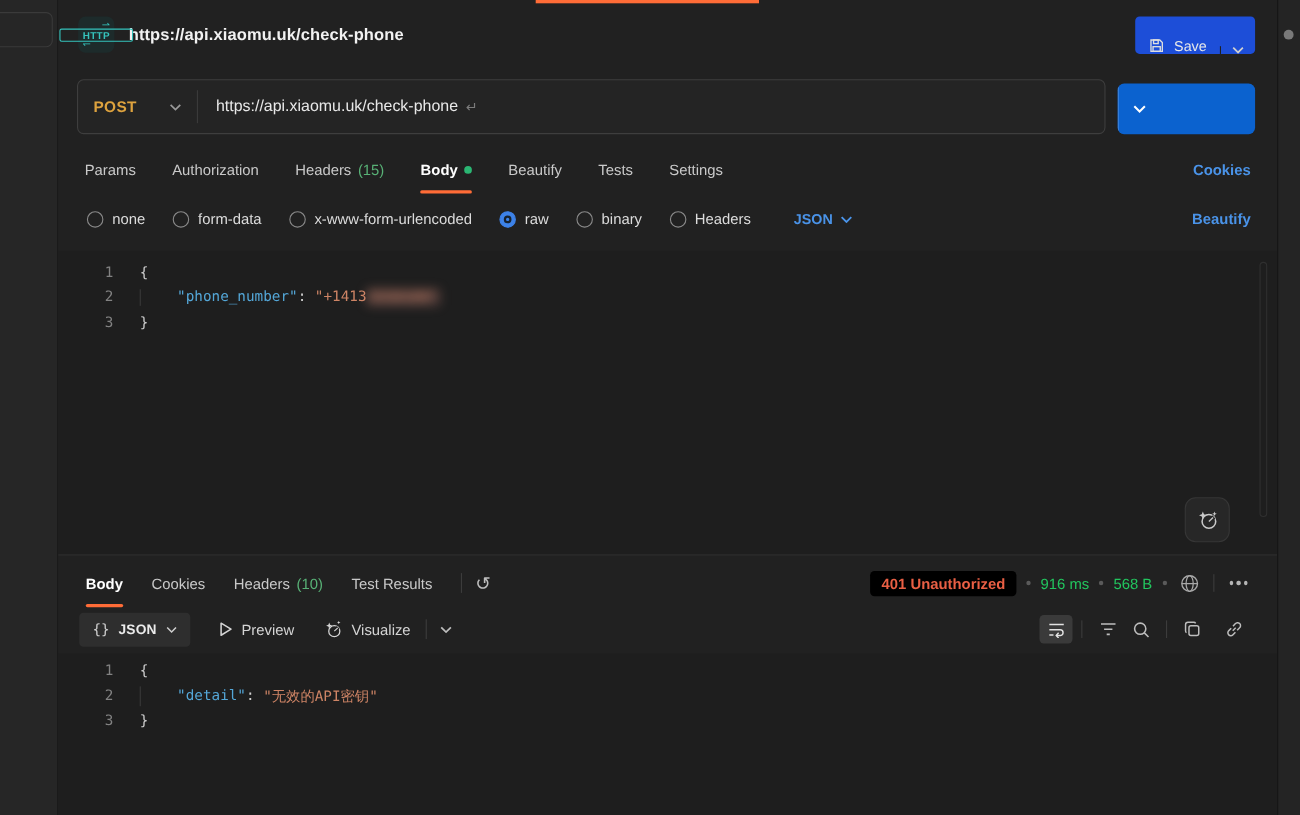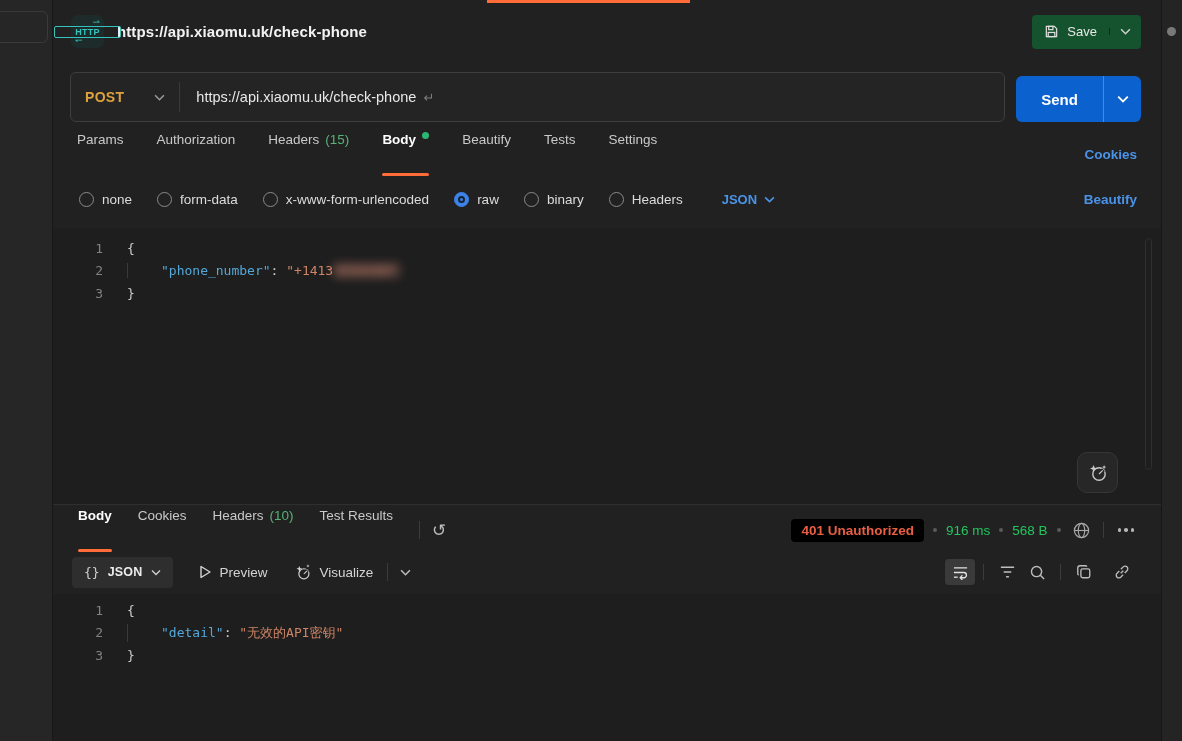--- a/index.html
+++ b/index.html
@@ -20,39 +20,39 @@
   .orange-top { position:absolute; left:434px; top:0; width:203px; height:3px; background:#ff6c37; z-index:5; }
 
   
   .header-row { position:absolute; top:0; left:0; right:0; height:63px; display:flex; align-items:center; padding:0 20px 0 18px; }
   .http-badge { width:33px; height:33px; border-radius:7px; background:#1d2b2b; display:flex; align-items:center; justify-content:center; flex-direction:column; margin-right:13px; position:relative; }
   .http-badge .arrow-top, .http-badge .arrow-bot { position:absolute; font-size:9px; color:#35c4bd; line-height:1; }
   .http-badge .arrow-top { top:3px; right:4px; }
   .http-badge .arrow-bot { bottom:3px; left:4px; }
   .http-badge .http-txt { font-size:9px; font-weight:700; color:#35c4bd; border:1px solid #35c4bd; border-radius:2px; padding:0 20px; letter-spacing:.3px; }
   .req-title { font-size:15px; font-weight:700; color:#f2f2f2; letter-spacing:.1px; }
-  .save-group { margin-left:auto; display:flex; align-items:center; background:#14532d; border-radius:4px; overflow:hidden; height:34px; }
+  .save-group { margin-left:auto; display:flex; align-items:flex-end; background:#1d4ed8; border-radius:4px; overflow:hidden; height:34px; }
   .save-main { display:flex; align-items:center; gap:8px; padding:0 12px; color:#e8e8e8; font-size:13px; cursor:pointer; }
   .save-caret { display:flex; align-items:center; padding:0 10px; border-left:1px solid #1f1f1f; cursor:pointer; }
 
   
   .request-row { position:absolute; top:70px; left:0; right:0; height:52px; display:flex; align-items:flex-end; padding:0 20px 0 17px; gap:11px; }
   .url-box { flex:1; height:50px; border:1px solid #3e3e3e; border-radius:6px; display:flex; align-items:center; background:#242424; }
   .method { color:#dda23e; font-weight:700; font-size:14px; padding:0 30px 0 14px; letter-spacing:.3px; }
   .method-caret { margin-right:14px; }
   .url-divider { width:1px; height:30px; background:#3a3a3a; margin-right:16px; }
   .url-text { color:#e8e8e8; font-size:14.5px; }
   .enter-hint { color:#7c7c7c; font-size:13px; margin-left:7px; }
   .send-group { width:125px; height:46px; border-radius:6px; background:#0b62cf; display:flex; overflow:hidden; flex:none; }
   .send-main { flex:1; display:flex; align-items:center; justify-content:center; color:#fff; font-weight:700; font-size:15px; cursor:pointer; }
   .send-caret { width:38px; display:flex; align-items:center; justify-content:center; border-left:1px solid rgba(255,255,255,.25); cursor:pointer; }
 
   
   .tabs-row { position:absolute; top:132px; left:0; right:0; height:44px; display:flex; align-items:center; padding:0 24px; }
-  .tab { position:relative; height:44px; display:flex; gap:6px; margin-right:33px; font-size:13.5px; color:#c9c9c9; cursor:pointer; }
+  .tab { position:relative; height:44px; display:flex; align-items:center; gap:6px; margin-right:33px; font-size:13.5px; color:#c9c9c9; cursor:pointer; }
   .tab .count { color:#58b176; }
   .tab.active { color:#ffffff; font-weight:600; }
   .tab.active::after { content:""; position:absolute; left:0; right:0; bottom:0; height:3px; background:#ff6c37; border-radius:2px; }
   .tab .dot { width:7px; height:7px; border-radius:50%; background:#2bb673; }
   .cookies-link { margin-left:auto; color:#4a93e8; font-size:13.5px; font-weight:600; cursor:pointer; }
 
   
   .radio-row { position:absolute; top:182px; left:0; right:0; height:34px; display:flex; align-items:center; padding:0 24px 0 26px; }
   .radio-item { display:flex; align-items:center; gap:8px; margin-right:25px; cursor:pointer; }
   .radio-circle { width:15px; height:15px; border-radius:50%; border:1.5px solid #8a8a8a; flex:none; position:relative; }
@@ -158,21 +158,20 @@
         <span class="method-caret">
             <svg width="11" height="7" viewBox="0 0 10 6">
               <path d="M1 1l4 4 4-4" fill="none" stroke="#9a9a9a" stroke-width="1.4"></path>
             </svg>
           </span>
         <span class="url-divider"></span>
         <span class="url-text">https://api.xiaomu.uk/check-phone</span>
         <span class="enter-hint">↵</span>
       </div>
       <div class="send-group">
-        <div class="send-main">Send</div>
         <div class="send-caret">
           <span>
               <svg width="12" height="8" viewBox="0 0 10 6">
                 <path d="M1 1l4 4 4-4" fill="none" stroke="#ffffff" stroke-width="1.5"></path>
               </svg>
             </span>
         </div>
       </div>
     </div>
 

